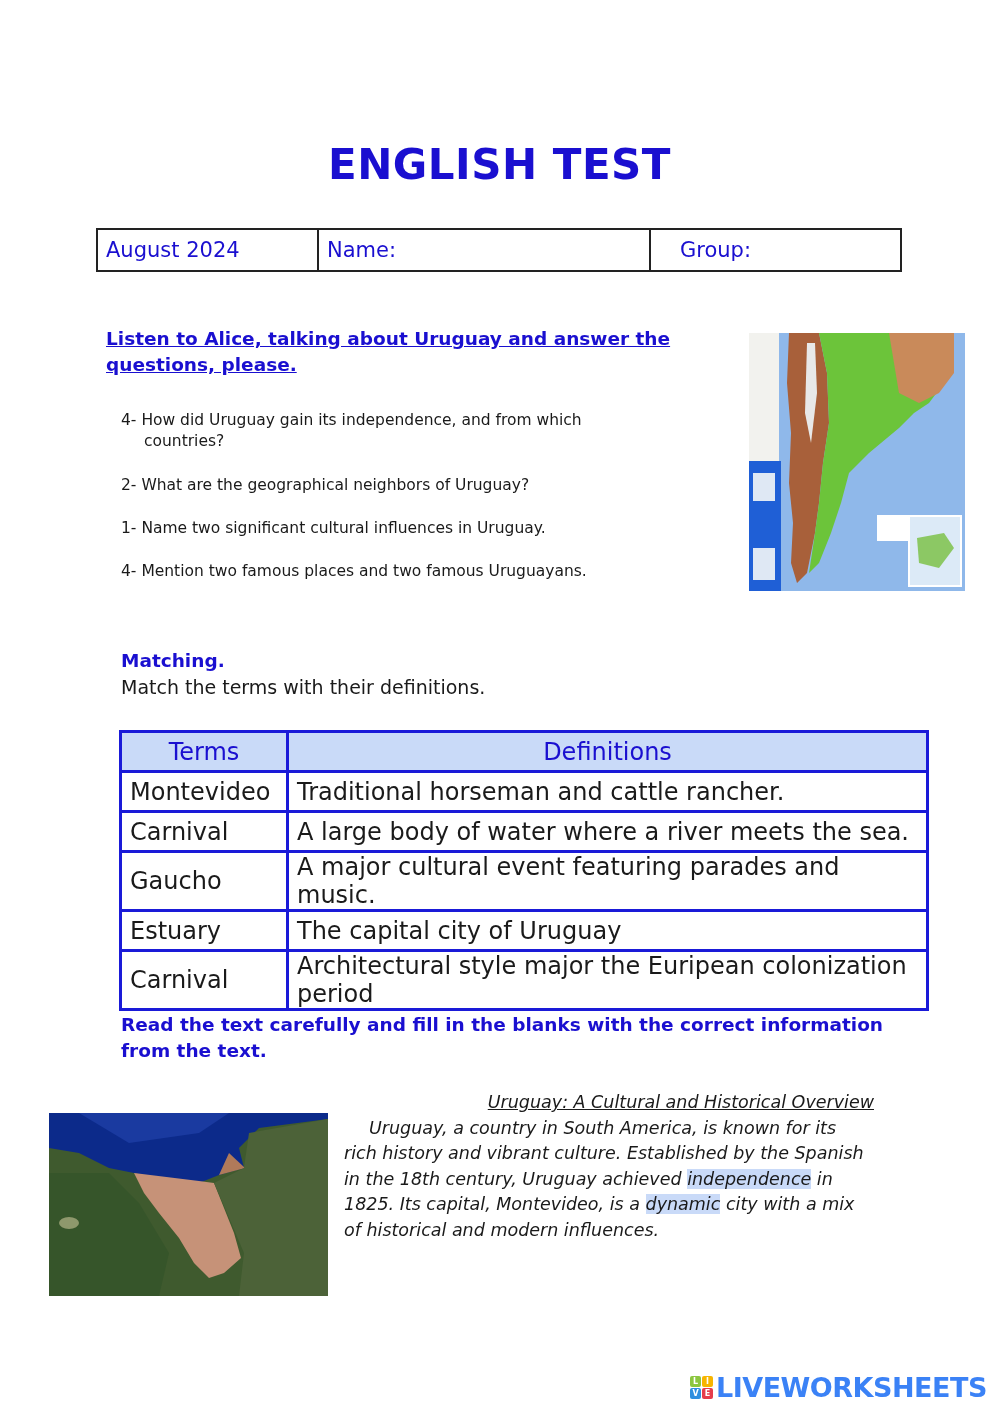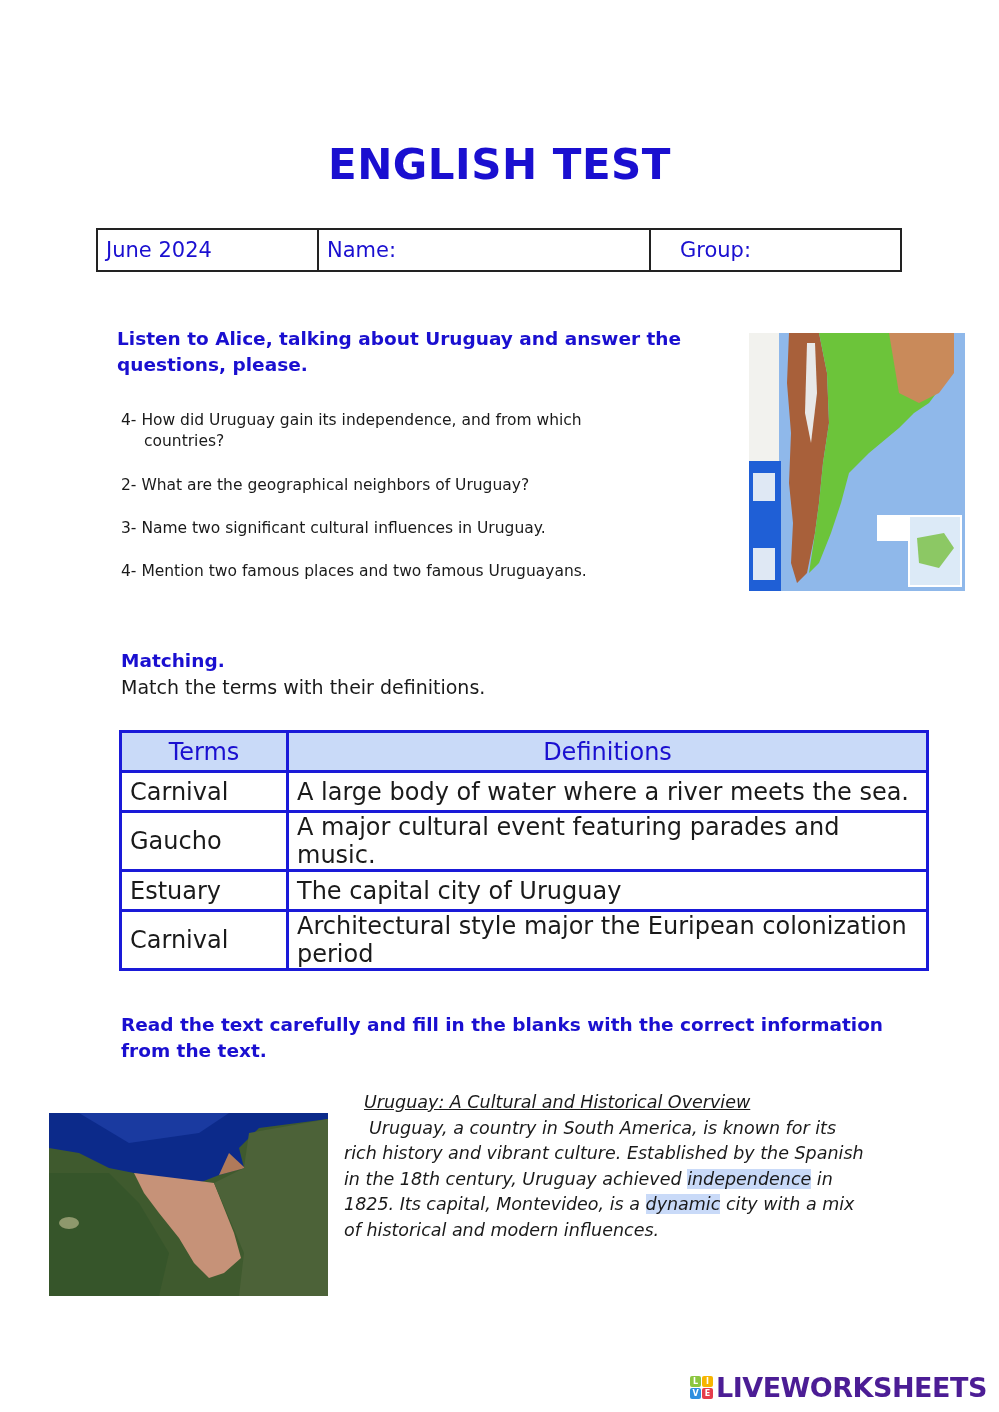--- a/index.html
+++ b/index.html
@@ -55,55 +55,55 @@
   .read-instr { left: 121px; top: 1012px; width: 780px; }
 
   .estuary-img {
     left: 49px; top: 1113px; width: 279px; height: 183px; overflow: hidden; background: #3c5a2c;
   }
 
   .passage {
     left: 344px; top: 1090px; width: 530px;
     font-style: italic; font-size: 17.5px; line-height: 25.5px; color: #1a1a1a;
   }
-  .passage .ptitle { display: block; text-align: left; text-decoration: underline; padding-left: 20px; }
+  .passage .ptitle { display: block; text-align: right; text-decoration: underline; padding-left: 20px; }
   .passage .hl { background: #c9daf8; }
   .passage .first { padding-left: 25px; }
 
   .logo {
     left: 690px; top: 1372px; display: flex; align-items: center;
   }
   .logo-blocks { display: grid; grid-template-columns: 11px 11px; grid-template-rows: 11px 11px; gap: 1px; margin-right: 3px; }
   .logo-blocks span {
     font-size: 8px; font-weight: bold; color: #fff; display: flex; align-items: center; justify-content: center;
     font-family: "DejaVu Sans", sans-serif; border-radius: 2px;
   }
   .logo-text {
-    font-family: "DejaVu Sans", sans-serif; font-weight: bold; font-size: 27px; color: #4c1d95; letter-spacing: -0.5px;
+    font-family: "DejaVu Sans", sans-serif; font-weight: bold; font-size: 27px; color: #3b82f6; letter-spacing: -0.5px;
   }
 </style>
 </head>
 <body>
 
 <h1 class="abs title">ENGLISH TEST</h1>
 
 <div class="abs info-table">
-  <div class="info-cell c1">June 2024</div>
+  <div class="info-cell c1">August 2024</div>
   <div class="info-cell c2">Name:</div>
   <div class="info-cell c3">Group:</div>
 </div>
 
-<div class="abs instr" style="left:117px; top:326px; width:590px;">Listen to Alice, talking about Uruguay and answer the questions, please.</div>
+<div class="abs instr" style="left:106px; top:326px; width:590px;text-decoration:underline;">Listen to Alice, talking about Uruguay and answer the questions, please.</div>
 
 <div class="abs q" style="left:121px; top:410px; width:600px;">
   <span>4-  How did Uruguay gain its independence, and from which</span>
   <span class="indent">countries?</span>
 </div>
 <div class="abs q" style="left:121px; top:475px;">2- What are the geographical neighbors of Uruguay?</div>
-<div class="abs q" style="left:121px; top:518px;">3- Name two significant cultural influences in Uruguay.</div>
+<div class="abs q" style="left:121px; top:518px;">1- Name two significant cultural influences in Uruguay.</div>
 <div class="abs q" style="left:121px; top:561px;">4- Mention two famous places and two famous Uruguayans.</div>
 
 <div class="abs map" title="Physical map of southern South America">
   <svg width="216" height="258" viewBox="0 0 216 258">
     <rect x="0" y="0" width="216" height="258" fill="#8fb8ea"></rect>
     <rect x="0" y="0" width="30" height="128" fill="#f2f2ee"></rect>
     <rect x="0" y="128" width="32" height="130" fill="#1f5fd6"></rect>
     <rect x="4" y="140" width="22" height="28" fill="#dfe8f4"></rect>
     <rect x="4" y="215" width="22" height="32" fill="#dfe8f4"></rect>
     <path d="M40 0 L70 0 L78 40 L80 90 L74 130 L70 170 L66 200 L58 240 L48 250 L42 230 L44 190 L40 150 L42 100 L38 50 Z" fill="#a8603a"></path>
@@ -120,20 +120,24 @@
 <div class="abs match-sub">Match the terms with their definitions.</div>
 
 <table class="terms">
   <thead>
     <tr>
       <th class="col1">Terms</th>
       <th>Definitions</th>
     </tr>
   </thead>
   <tbody>
+    <tr>
+      <td class="col1">Montevideo</td>
+      <td>Traditional horseman and cattle rancher.</td>
+    </tr>
     <tr>
       <td class="col1">Carnival</td>
       <td>A large body of water where a river meets the sea.</td>
     </tr>
     <tr>
       <td class="col1">Gaucho</td>
       <td>A major cultural event featuring parades and music.</td>
     </tr>
     <tr>
       <td class="col1">Estuary</td>

